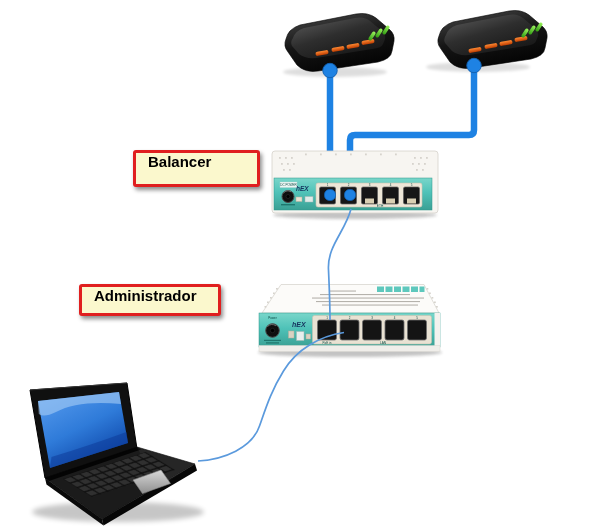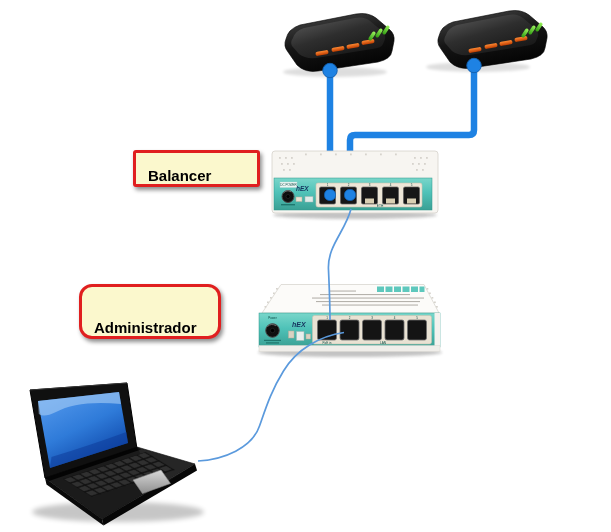--- a/index.html
+++ b/index.html
@@ -1,25 +1,25 @@
 <!DOCTYPE html>
 <html style="--cable-thick: #1E82E3; --cable-thin: #5B9ADD; --router-teal: #4FC2B8; --label-bg: #FBF8CD; --label-border: #E01F1F; --led-orange: #EA5310; --led-green: #56D81E; --laptop-screen: #2F7BD9;"><head>
 <meta charset="utf-8">
 <style>
   html,body{margin:0;padding:0;background:#ffffff;}
   #canvas{position:relative;width:611px;height:532px;background:#ffffff;overflow:hidden;
           font-family:"Liberation Sans", sans-serif;}
   #scene{position:absolute;left:0;top:0;}
-  .netlabel{position:absolute;display:flex;align-items:flex-end;box-sizing:border-box;
+  .netlabel{position:absolute;display:flex;align-items:flex-start;box-sizing:border-box;
     padding-left:12px;background:var(--label-bg,#FBF8CD);
     border:3px solid var(--label-border,#E01F1F);border-radius:3px;
     box-shadow:2px 3px 4px rgba(0,0,0,.45);
     font-weight:bold;font-size:15px;color:#000;}
   #label-balancer{left:133px;top:150px;width:127px;height:37px;}
-  #label-admin{left:79px;top:284px;width:142px;height:55px;border-radius:13px;}
+  #label-admin{left:79px;top:284px;width:142px;height:32px;}
   svg text{font-family:"Liberation Sans",sans-serif;}
   .tinylbl{fill:#0b4a45;}
 </style>
 </head>
 <body>
 
 <div id="canvas">
 
 <svg id="scene" width="611" height="532" viewBox="0 0 611 532">
   <defs>

